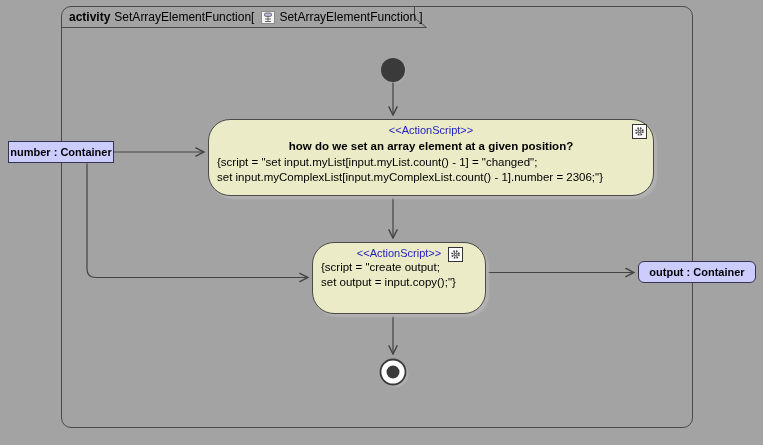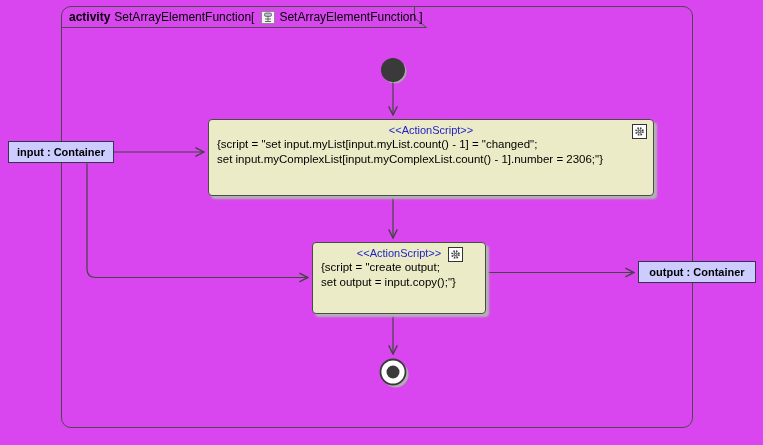--- a/index.html
+++ b/index.html
@@ -1,34 +1,34 @@
 <!DOCTYPE html>
 <html><head>
 <meta charset="utf-8">
 <style>
   html,body{margin:0;padding:0;background:#fff;}
   .canvas{
-    position:relative;width:763px;height:445px;background:#d946ef;
+    position:relative;width:763px;height:445px;background:#a3a3a3;
     font-family:"Liberation Sans","DejaVu Sans",sans-serif;color:#000;overflow:hidden;
   }
   .frame{
     position:absolute;left:61px;top:6px;width:632px;height:422px;
     border:1px solid #4a4a4a;border-radius:10px;box-sizing:border-box;background:transparent;
   }
   .overlay{position:absolute;left:0;top:0;width:763px;height:445px;}
   .frame-title{
     position:absolute;left:69px;top:9px;height:16px;display:flex;align-items:center;
     font-size:12px;white-space:pre;z-index:3;
   }
   .frame-title .kw{font-weight:bold;margin-right:4px;}
   .frame-title .sp-l{margin-left:3px;}
   .frame-title .sp-r{margin-right:3px;}
   .diagram-icon{display:inline-flex;margin:0 4px;position:relative;top:0px;}
   .action-node{
-    position:absolute;background:#ebebc7;border:1px solid #4a4a4a;border-radius:4px;
+    position:absolute;background:#ebebc7;border:1px solid #4a4a4a;border-radius:22px;
     box-shadow:3px 3px 2px #b2b2b2;box-sizing:border-box;z-index:2;
   }
   #node1{left:208px;top:119px;width:446px;height:77px;}
   #node2{left:312px;top:242px;width:174px;height:72px;}
   .stereotype{
     text-align:center;color:#2222c4;font-size:11px;line-height:13px;padding-top:4px;
   }
   .node-title{
     text-align:center;font-weight:bold;font-size:11.5px;line-height:16px;padding:1px 6px 1px;
   }
@@ -40,21 +40,21 @@
     display:flex;align-items:center;justify-content:center;box-sizing:border-box;
   }
   #gear1{right:6px;top:4px;}
   #gear2{left:135px;top:4px;}
   .pin{
     position:absolute;background:#ccccff;border:1px solid #34344f;box-sizing:border-box;
     display:flex;align-items:center;justify-content:center;
     font-weight:bold;font-size:11px;z-index:4;white-space:pre;
   }
   #input-pin{left:8px;top:141px;width:106px;height:22px;}
-  #output-pin{left:638px;top:261px;width:118px;height:22px;}
+  #output-pin{left:638px;top:261px;width:118px;height:22px;border-radius:6px;}
 </style>
 </head>
 <body>
 
 <div class="canvas">
 
   <div class="frame"></div>
 
   <svg class="overlay" width="763" height="445" viewBox="0 0 763 445" xmlns="http://www.w3.org/2000/svg">
     <defs>
@@ -97,20 +97,21 @@
         <line x1="4" y1="10.5" x2="10" y2="10.5" stroke="#555" stroke-width="0.9"></line>
         <line x1="4" y1="8" x2="10" y2="8" stroke="#555" stroke-width="0.9"></line>
       </svg>
     </span>
     <span>SetArrayElementFunction</span>
     <span class="sp-l">]</span>
   </div>
 
   <div id="node1" class="action-node">
     <div class="stereotype">&lt;&lt;ActionScript&gt;&gt;</div>
+    <div class="node-title">how do we set an array element at a given position?</div>
     <div class="script-line">{script = "set input.myList[input.myList.count() - 1] = "changed";</div>
     <div class="script-line">set input.myComplexList[input.myComplexList.count() - 1].number = 2306;"}</div>
     <span id="gear1" class="gear">
       <svg width="11" height="11" viewBox="0 0 13 13">
         <circle cx="6.5" cy="6.5" r="3.8" fill="none" stroke="#444" stroke-width="2.6" stroke-dasharray="1.7 1.3"></circle>
         <circle cx="6.5" cy="6.5" r="2" fill="#555"></circle>
         <circle cx="6.5" cy="6.5" r="0.9" fill="#eee"></circle>
       </svg>
     </span>
   </div>
@@ -122,19 +123,19 @@
     <span id="gear2" class="gear">
       <svg width="11" height="11" viewBox="0 0 13 13">
         <circle cx="6.5" cy="6.5" r="3.8" fill="none" stroke="#444" stroke-width="2.6" stroke-dasharray="1.7 1.3"></circle>
         <circle cx="6.5" cy="6.5" r="2" fill="#555"></circle>
         <circle cx="6.5" cy="6.5" r="0.9" fill="#eee"></circle>
       </svg>
     </span>
   </div>
 
   <div id="input-pin" class="pin">
-    <span>input : Container</span>
+    <span>number : Container</span>
   </div>
   <div id="output-pin" class="pin">
     <span>output : Container</span>
   </div>
 
 </div>
 
 </body></html>

